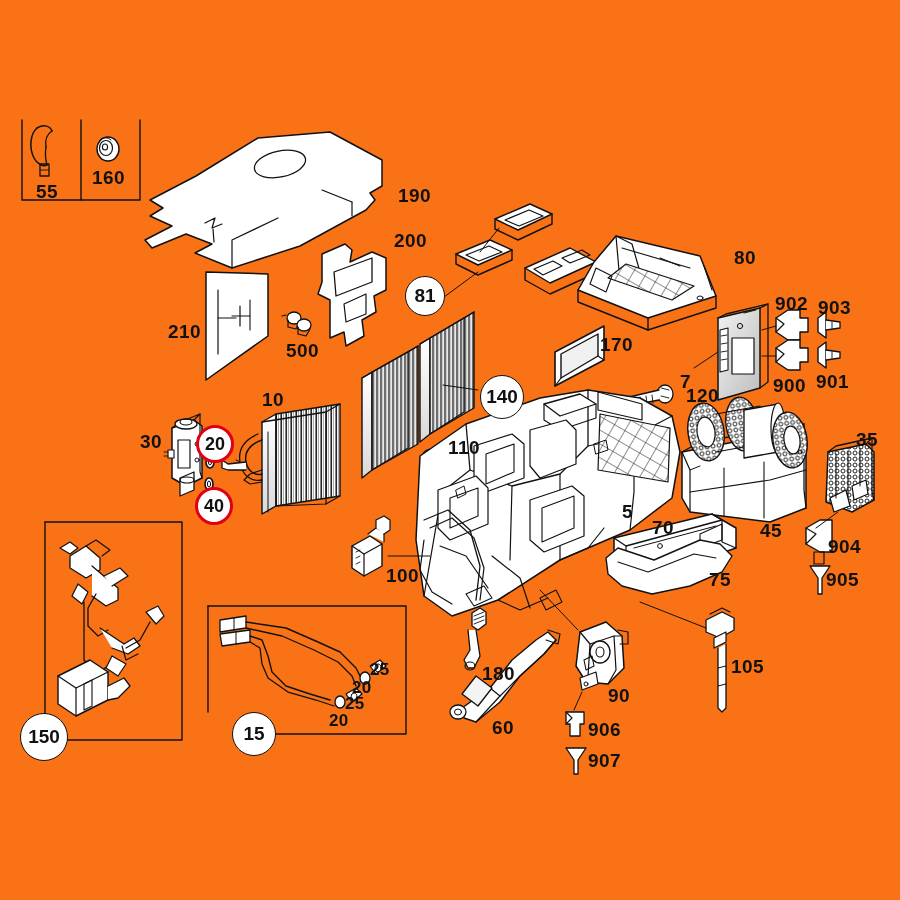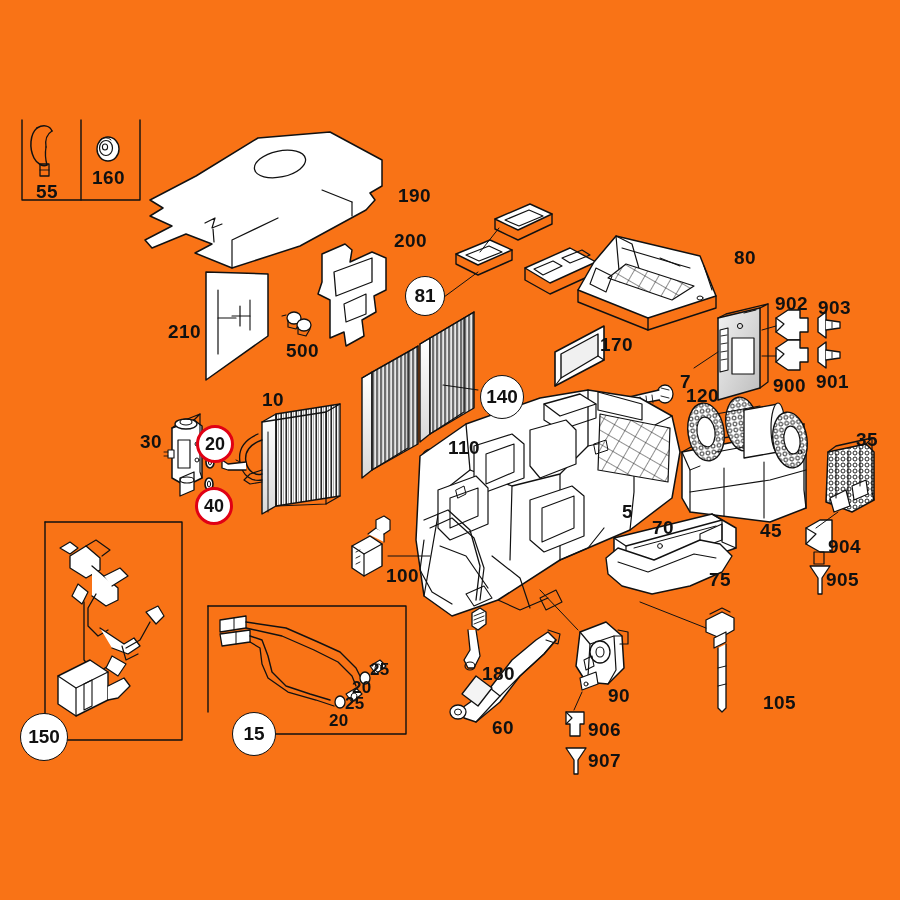--- a/index.html
+++ b/index.html
@@ -499,21 +499,21 @@
 <div class="lbl" style="left:652px;top:510px;margin-top:8px;">70</div>
 <div class="lbl" style="left:709px;top:570px;">75</div>
 <div class="lbl" style="left:828px;top:537px;">904</div>
 <div class="lbl" style="left:826px;top:570px;text-align:right;">905</div>
 <div class="lbl" style="left:386px;top:566px;">100</div>
 <div class="lbl" style="left:482px;top:632px;margin-top:32px;">180</div>
 <div class="lbl" style="left:492px;top:718px;">60</div>
 <div class="lbl" style="left:608px;top:686px;">90</div>
 <div class="lbl" style="left:588px;top:720px;">906</div>
 <div class="lbl" style="left:588px;top:751px;">907</div>
-<div class="lbl" style="left:731px;top:693px;margin-left:32px;">105</div>
+<div class="lbl" style="left:731px;top:657px;">105</div>
 
 <div class="lbl sm" style="left:370px;top:661px;">25</div>
 <div class="lbl sm" style="left:352px;top:679px;">20</div>
 <div class="lbl sm" style="left:345px;top:695px;">25</div>
 <div class="lbl sm" style="left:329px;top:712px;">20</div>
 
 <div class="circ big" style="left:405px;top:276px;width:38px;height:38px;">81</div>
 <div class="circ big" style="left:480px;top:375px;width:42px;height:42px;">140</div>
 <div class="circ big" style="left:20px;top:713px;width:46px;height:46px;">150</div>
 <div class="circ big" style="left:232px;top:712px;width:42px;height:42px;">15</div>

